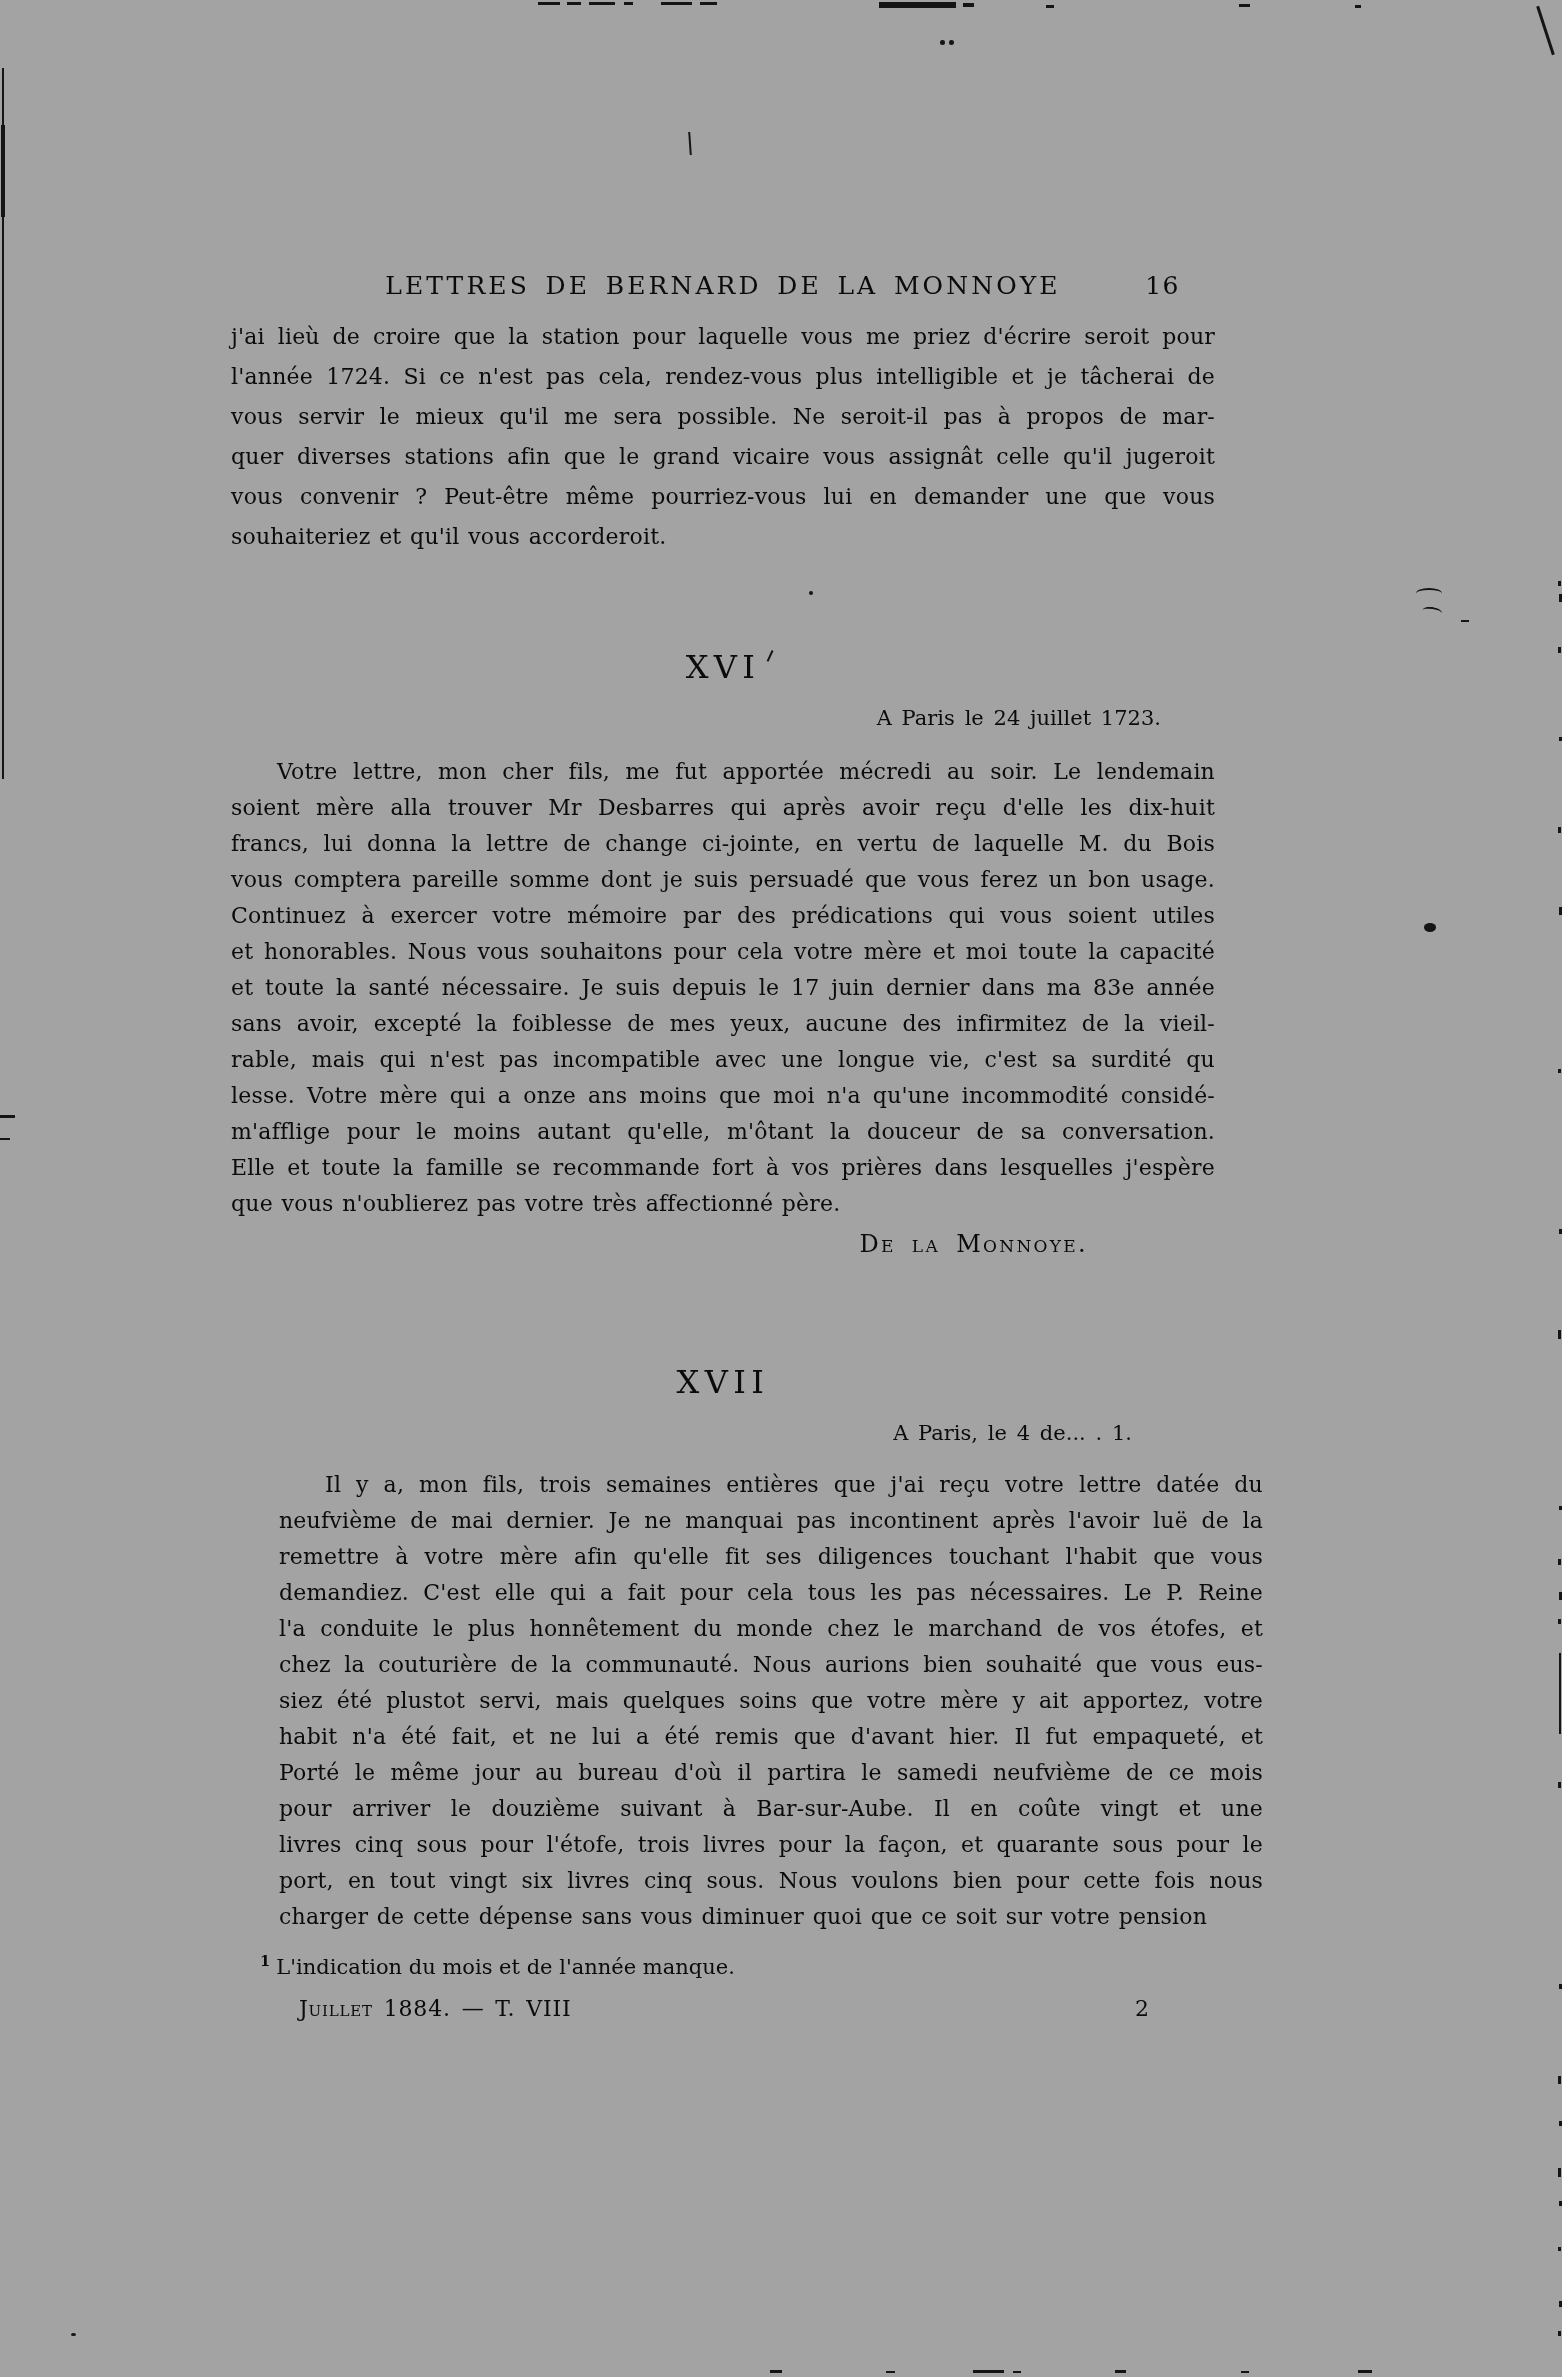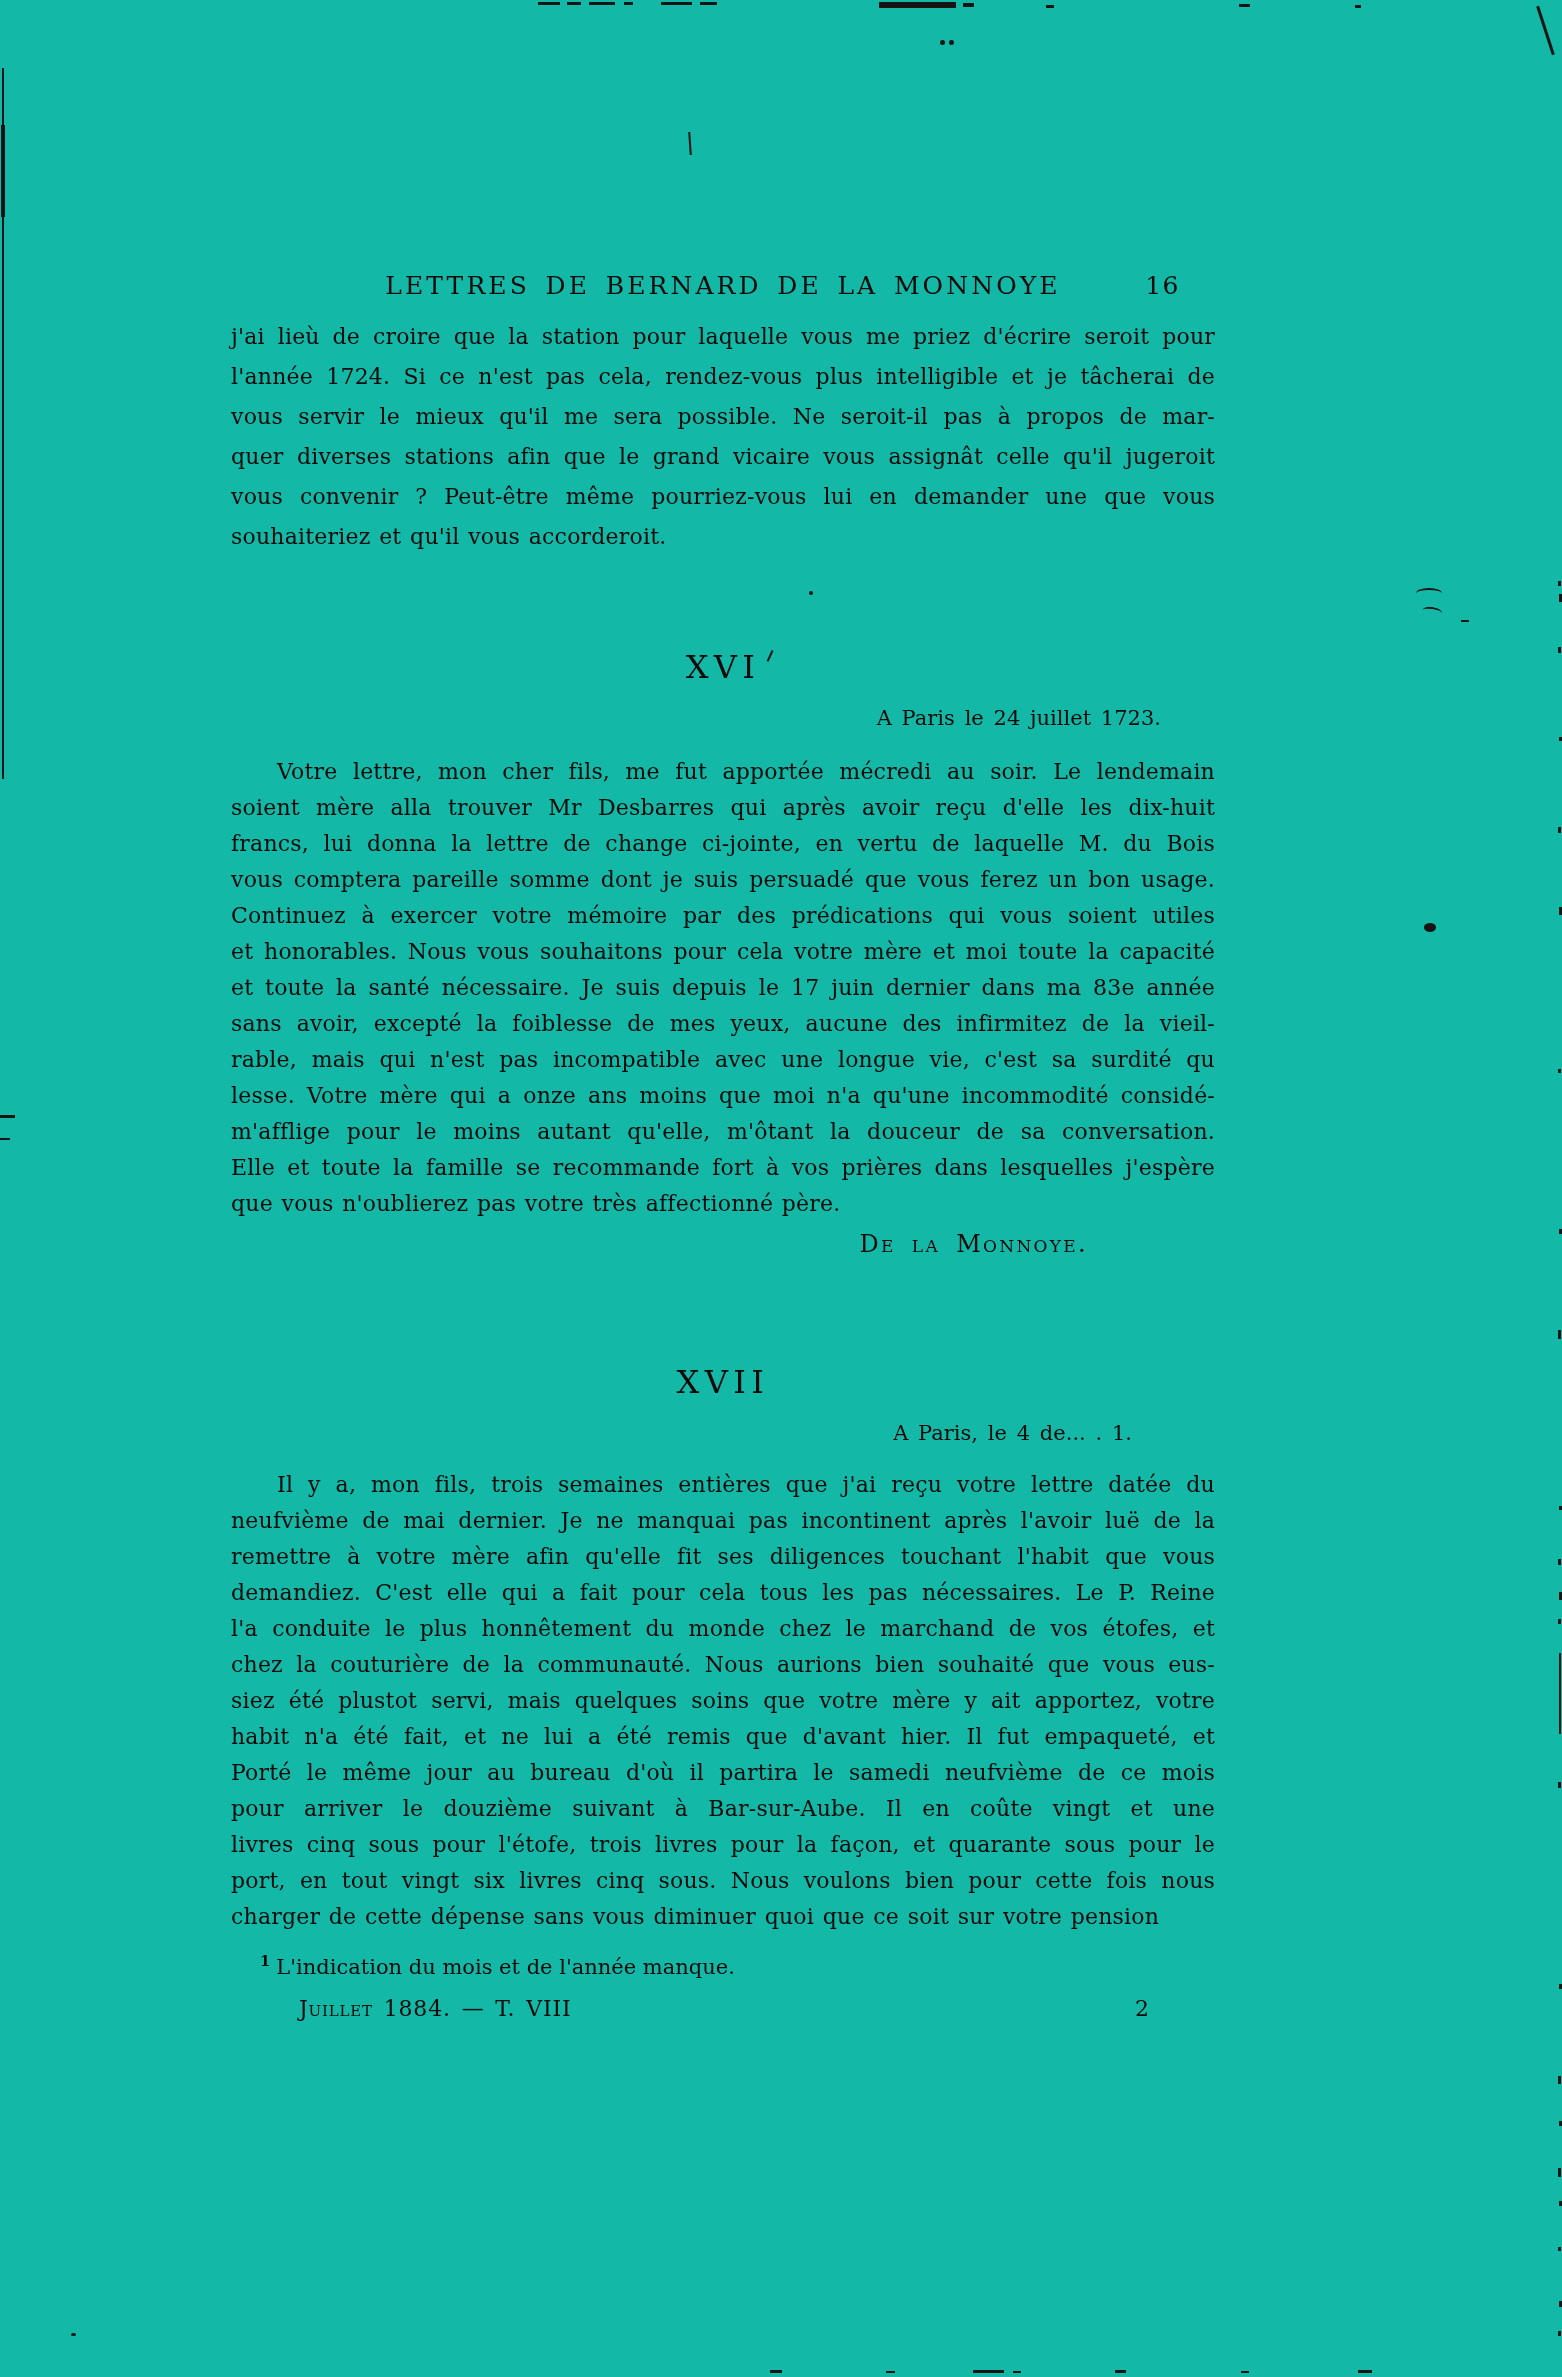--- a/index.html
+++ b/index.html
@@ -5,21 +5,21 @@
   html, body { margin: 0; padding: 0; }
   body {
     width: 1562px; height: 2377px;
     background: #ffffff;
     font-family: "DejaVu Serif", "Liberation Serif", serif;
     color: #0b0b0b;
   }
   .page {
     position: relative;
     width: 1562px; height: 2377px;
-    background: #14b8a6;
+    background: #a3a3a3;
     overflow: hidden;
   }
   .content {
     position: absolute;
     left: 231px; top: 0;
     width: 984px;
   }
 
   
   .running-head { position: relative; margin-top: 271px; height: 34px; }
@@ -61,21 +61,21 @@
     margin-top: 18.5px;
     text-align: right;
     font-size: 21px;
     line-height: 26px;
     word-spacing: 3.1px;
   }
   .dl1 { padding-right: 54px; }
   .dl2 { padding-right: 83px; }
 
   .letter-body-1 { margin-top: 23px; }
-  .letter-body-2 { margin-top: 21.5px; }
+  .letter-body-2 { margin-top: 21.5px; margin-left: 48px; }
 
   .signature {
     margin-top: 7.7px;
     text-align: right; padding-right: 127px;
     font-variant: small-caps;
     font-size: 24px; letter-spacing: 2.3px; word-spacing: 6.2px;
     line-height: 31px;
   }
 
   .footnote {

